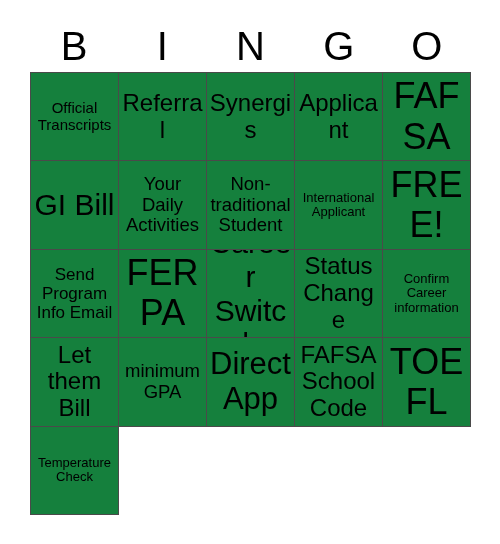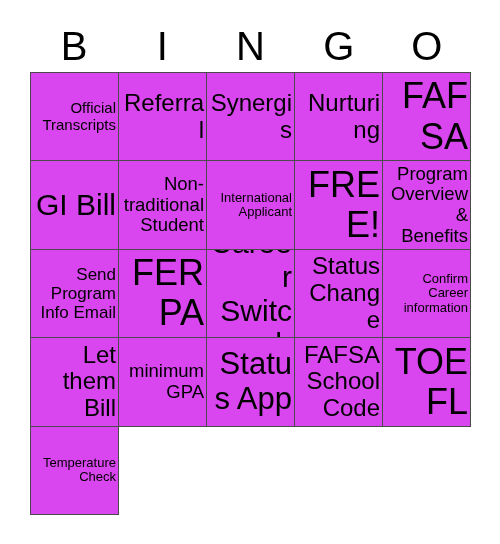--- a/index.html
+++ b/index.html
@@ -51,24 +51,24 @@
     grid-template-columns: repeat(5, 1fr);
     grid-template-rows: repeat(5, 1fr);
   }
   .cell {
     box-sizing: border-box;
     border-right: 1.5px solid #4a4a4a;
     border-bottom: 1.5px solid #4a4a4a;
     display: flex;
     align-items: center;
     justify-content: center;
-    text-align: right;
+    text-align: center;
     overflow: hidden;
     padding: 1px 2px;
-    background: #d946ef;
+    background: #15803d;
   }
   .cell .txt {
     display: block;
     width: 100%;
     line-height: 1.12;
     word-wrap: break-word;
   }
   
   .fs-xs  .txt { font-size: 13px; }
   .fs-s   .txt { font-size: 15px; }
@@ -96,39 +96,39 @@
       <div class="cell fs-s">
         <span class="txt">Official Transcripts</span>
       </div>
       <div class="cell fs-l">
         <span class="txt">Referral</span>
       </div>
       <div class="cell fs-l">
         <span class="txt">Synergis</span>
       </div>
       <div class="cell fs-l">
-        <span class="txt">Nurturing</span>
+        <span class="txt">Applicant</span>
       </div>
       <div class="cell fs-xl">
         <span class="txt">FAFSA</span>
       </div>
       <div class="cell fs-xxl">
         <span class="txt">GI Bill</span>
+      </div>
+      <div class="cell fs-m">
+        <span class="txt">Your Daily Activities</span>
       </div>
       <div class="cell fs-m">
         <span class="txt">Non-traditional Student</span>
       </div>
       <div class="cell fs-xs">
         <span class="txt">International Applicant</span>
       </div>
       <div class="cell fs-xl">
         <span class="txt">FREE!</span>
-      </div>
-      <div class="cell fs-m">
-        <span class="txt">Program Overview &amp; Benefits</span>
       </div>
       <div class="cell fs-sm">
         <span class="txt">Send Program Info Email</span>
       </div>
       <div class="cell fs-xl">
         <span class="txt">FERPA</span>
       </div>
       <div class="cell fs-xxl">
         <span class="txt">Career Switch</span>
       </div>
@@ -138,21 +138,21 @@
       <div class="cell fs-xs">
         <span class="txt">Confirm Career information</span>
       </div>
       <div class="cell fs-l">
         <span class="txt">Let them Bill</span>
       </div>
       <div class="cell fs-m">
         <span class="txt">minimum GPA</span>
       </div>
       <div class="cell fs-h">
-        <span class="txt">Status App</span>
+        <span class="txt">Direct App</span>
       </div>
       <div class="cell fs-l">
         <span class="txt">FAFSA School Code</span>
       </div>
       <div class="cell fs-xl">
         <span class="txt">TOEFL</span>
       </div>
       <div class="cell fs-xs">
         <span class="txt">Temperature Check</span>
       </div>

